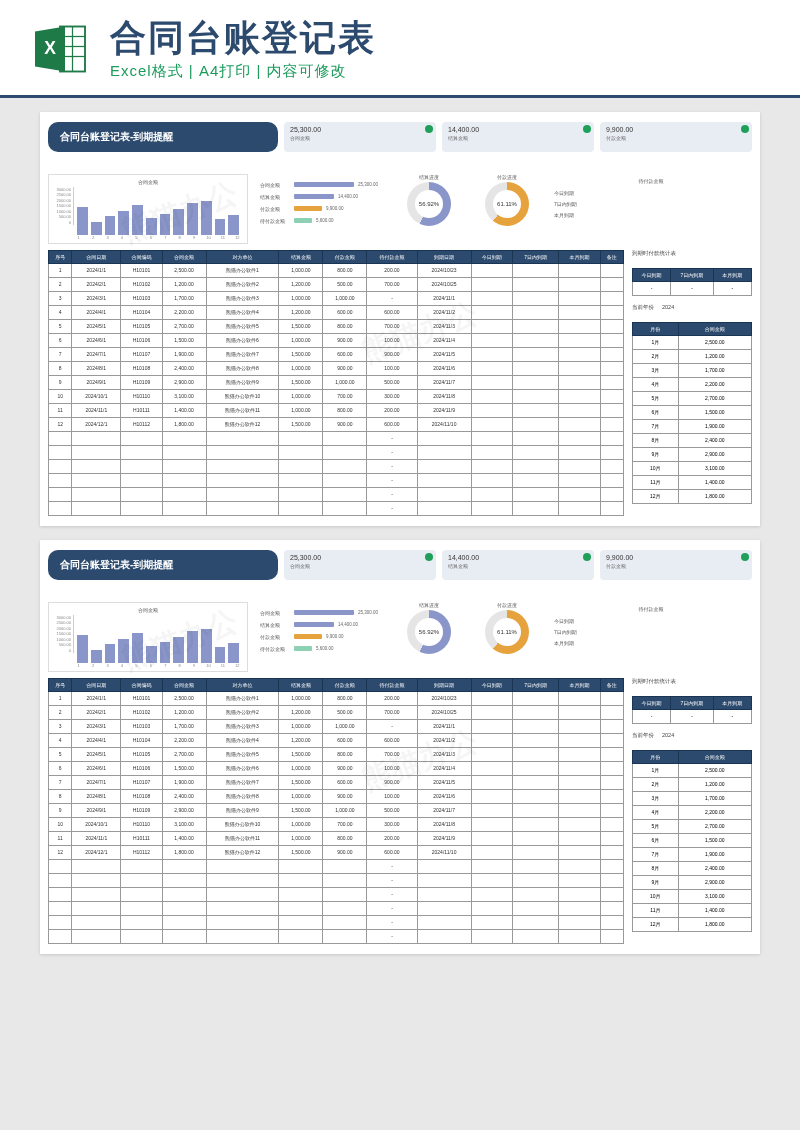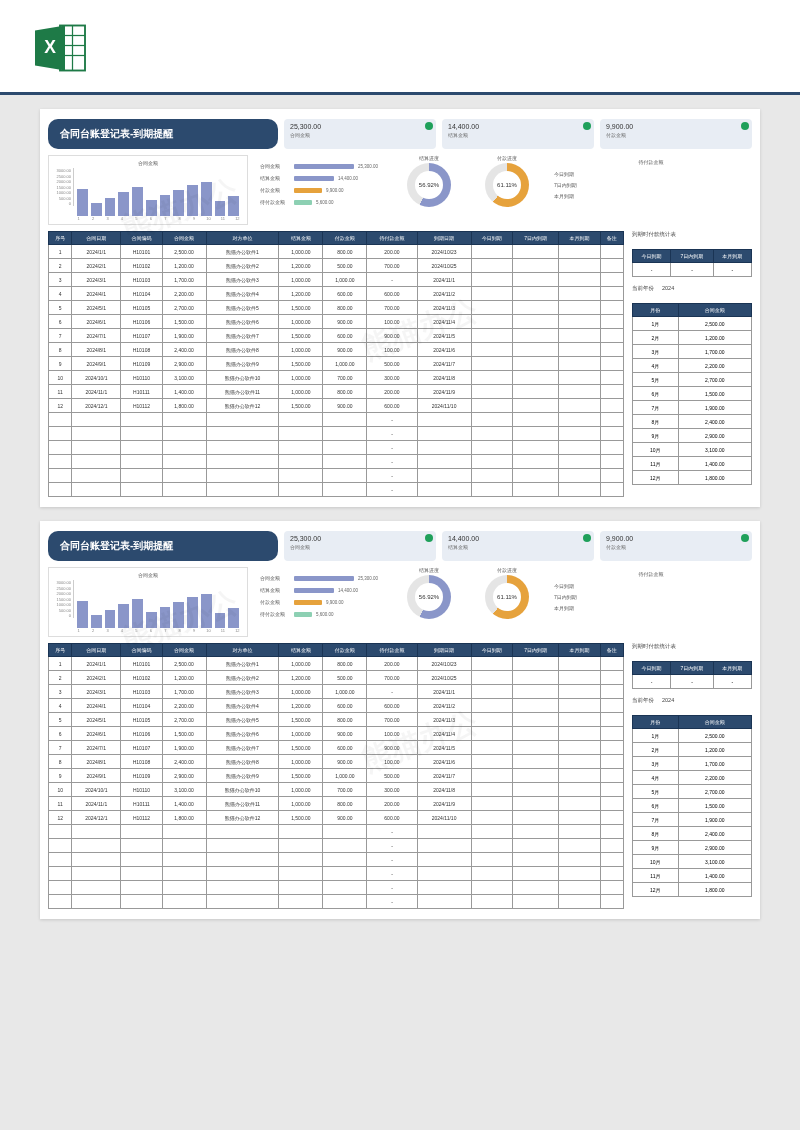--- a/index.html
+++ b/index.html
@@ -4,21 +4,21 @@
 <style>
 * { margin:0; padding:0; box-sizing:border-box; }
 body { width:800px; height:1130px; background:#e8e8e8; font-family:"Microsoft YaHei",Arial,sans-serif; overflow:hidden; }
 .header { background:#fff; padding:18px 30px 14px; display:flex; align-items:center; gap:20px; border-bottom:3px solid #2c4a6e; }
 .excel-icon { width:60px; height:60px; flex-shrink:0; }
 .header-text { flex:1; }
 .header-title { font-size:36px; font-weight:bold; color:#2c4a6e; letter-spacing:2px; line-height:1.1; }
 .header-sub { font-size:15px; color:#1b9b5c; font-weight:500; margin-top:4px; letter-spacing:1px; }
 .preview-area { padding:14px 40px; display:flex; flex-direction:column; gap:14px; }
 .sheet { background:#fff; padding:10px 8px; font-size:6px; box-shadow:0 1px 3px rgba(0,0,0,0.15); position:relative; }
-.sheet-top { display:flex; gap:6px; margin-bottom:6px; }
+.sheet-top { display:flex; gap:6px; margin-bottom:22px; }
 .title-bar { background:#2c4a6e; color:#fff; border-radius:10px; padding:8px 12px; font-size:10px; font-weight:bold; flex:0 0 230px; display:flex; align-items:center; }
 .stat-cards { display:flex; gap:6px; flex:1; }
 .stat-card { background:#e8edf4; border-radius:4px; padding:4px 6px; flex:1; position:relative; }
 .stat-val { font-size:7px; color:#333; font-weight:500; }
 .stat-lbl { font-size:5px; color:#666; margin-top:2px; }
 .stat-dot { position:absolute; top:3px; right:3px; width:8px; height:8px; border-radius:50%; background:#1fa05a; }
 .dash { display:flex; gap:8px; margin-bottom:6px; height:70px; }
 .bar-chart { flex:0 0 200px; border:0.5px solid #ddd; padding:4px 4px 2px; }
 .bar-chart-title { text-align:center; font-size:5px; color:#555; margin-bottom:2px; }
 .bar-area { display:flex; align-items:flex-end; height:48px; gap:3px; padding:0 4px; position:relative; }
@@ -58,20 +58,24 @@
 <div class="header">
   <svg class="excel-icon" viewBox="0 0 48 48">
     <rect x="24" y="6" width="20" height="36" fill="#fff" stroke="#1e7a47" stroke-width="1.5"></rect>
     <line x1="24" y1="14" x2="44" y2="14" stroke="#1e7a47" stroke-width="1"></line>
     <line x1="24" y1="22" x2="44" y2="22" stroke="#1e7a47" stroke-width="1"></line>
     <line x1="24" y1="30" x2="44" y2="30" stroke="#1e7a47" stroke-width="1"></line>
     <line x1="34" y1="6" x2="34" y2="42" stroke="#1e7a47" stroke-width="1"></line>
     <path d="M4 10 L28 6 L28 42 L4 38 Z" fill="#1e7a47"></path>
     <text x="16" y="28" fill="#fff" font-size="14" font-weight="bold" text-anchor="middle">X</text>
   </svg>
+  <div class="header-text">
+    <div class="header-title">合同台账登记表</div>
+    <div class="header-sub">Excel格式 | A4打印 | 内容可修改</div>
+  </div>
 </div>
 
 <div class="preview-area">
   <div class="sheet" id="sheet1">
       <div class="sheet-top">
         <div class="title-bar">合同台账登记表-到期提醒</div>
         <div class="stat-cards">
           <div class="stat-card">
             <div class="stat-dot"></div>
             <div class="stat-val">25,300.00</div>

